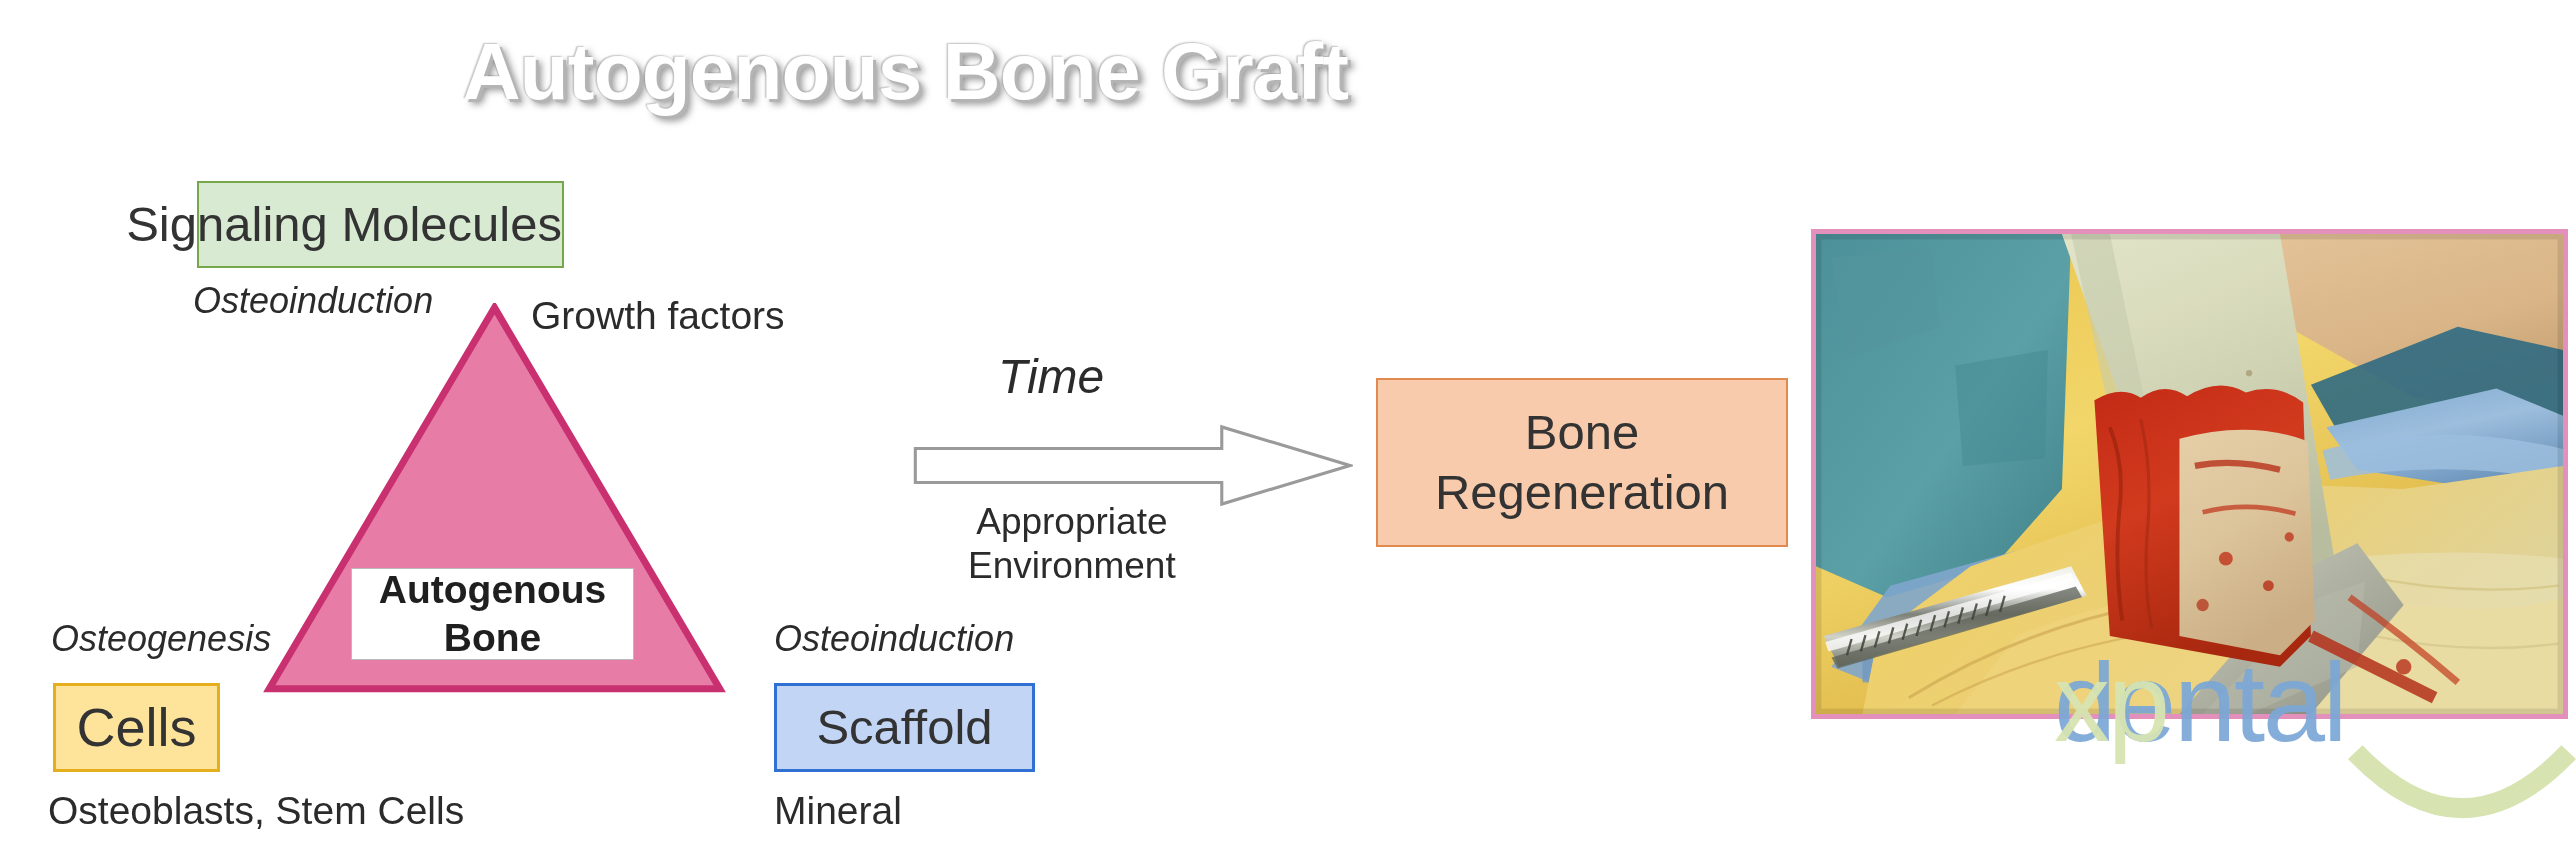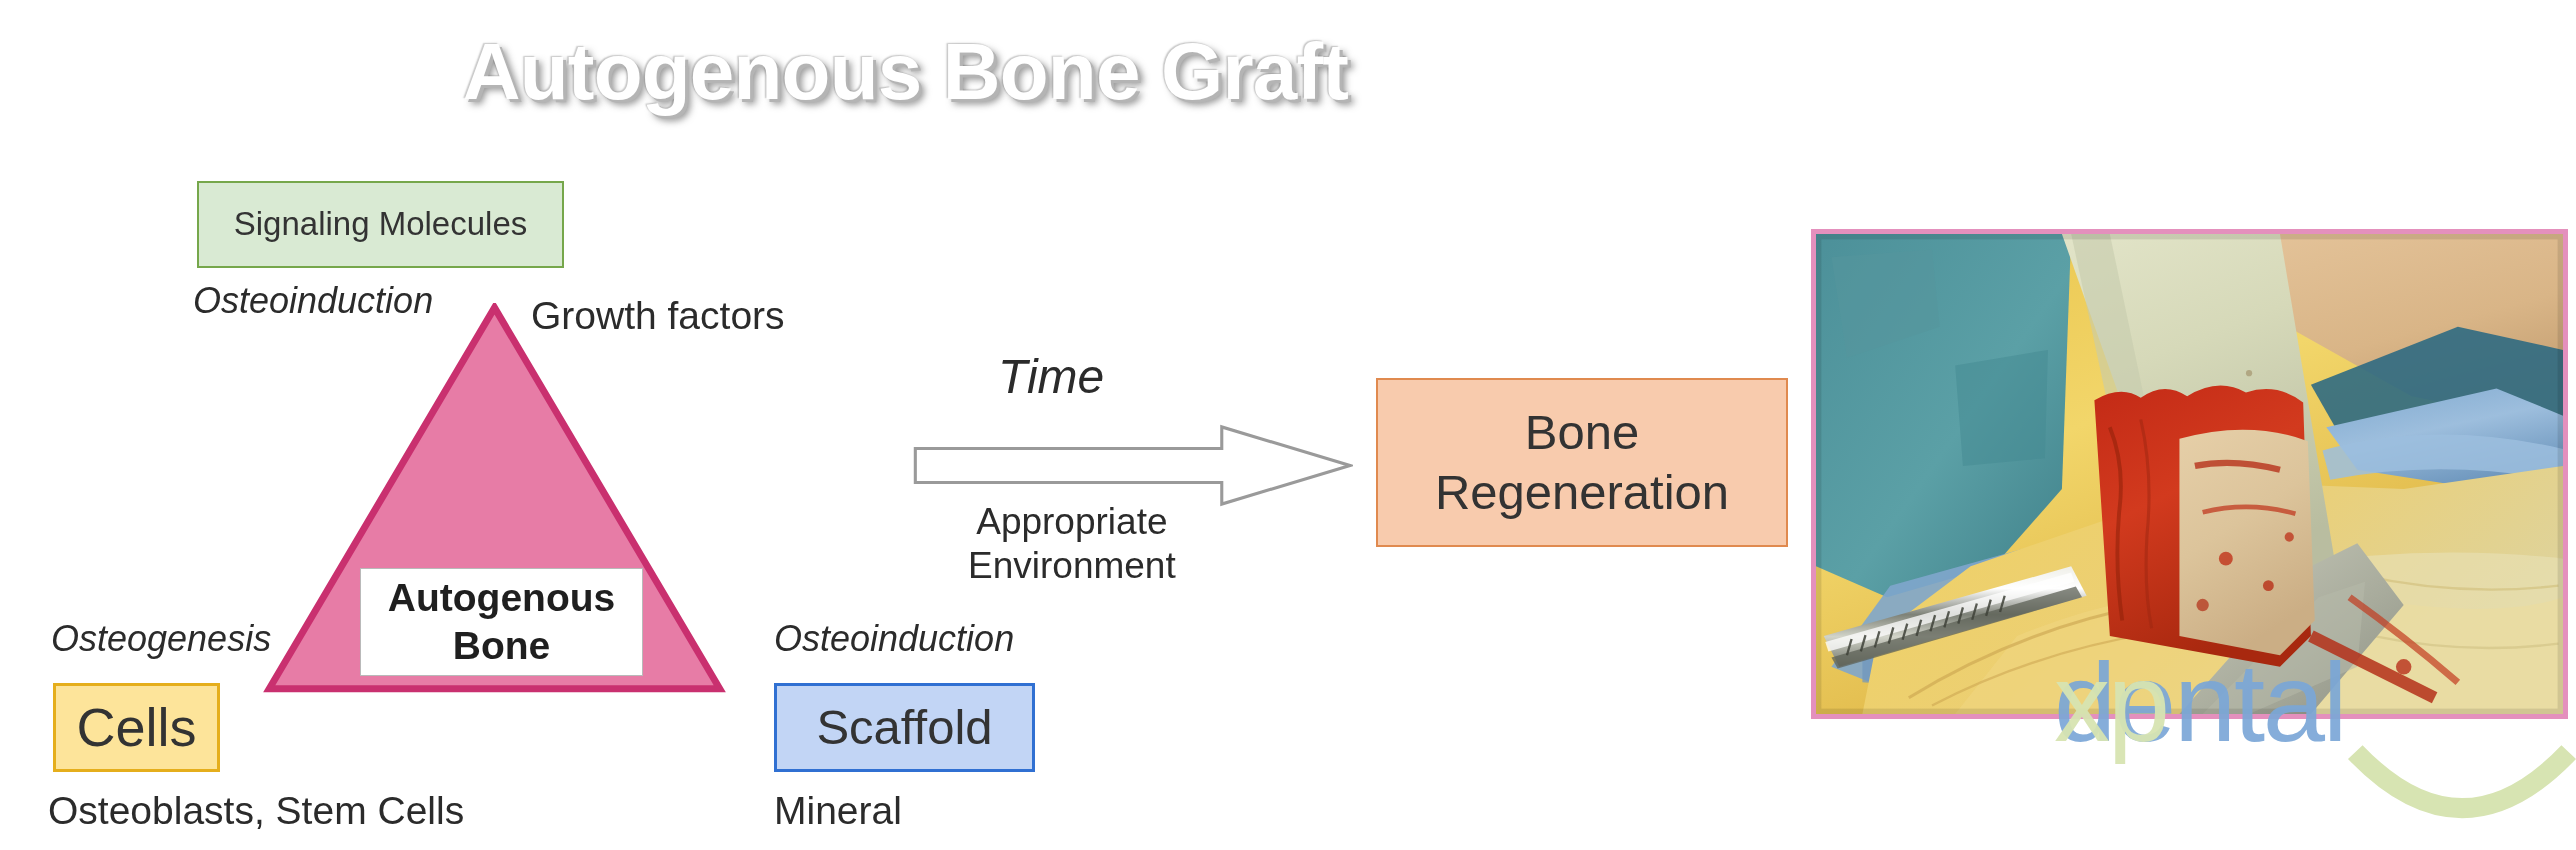--- a/index.html
+++ b/index.html
@@ -48,21 +48,22 @@
     color: #333333;
     line-height: 1.05;
     white-space: nowrap;
   }
 
   #box-signaling {
     left: 197px;  top: 181px;
     width: 367px; height: 87px;
     background: #d9ead3;
     border: 2.3px solid #76a74b;
-    font-size: 33px;
+    font-size: 49px;
+    justify-content: flex-end;
   }
 
   #box-cells {
     left: 53px;  top: 683px;
     width: 167px; height: 89px;
     background: #fde49a;
     border: 3.1px solid #e5ae1c;
     font-size: 54px;
   }
 
@@ -115,22 +116,22 @@
   
   #triangle-wrap {
     position: absolute;
     left: 263px; top: 303px;
     width: 463px; height: 395px;
   }
   #triangle-wrap svg { display: block; }
 
   #box-autogenous {
     position: absolute;
-    left: 360px; top: 568px;
-    width: 283px; height: 108px;
+    left: 351px; top: 568px;
+    width: 283px; height: 92px;
     box-sizing: border-box;
     background: #ffffff;
     border: 1.5px solid #b9b9b9;
     display: flex;
     flex-direction: column;
     align-items: center;
     justify-content: center;
     font-size: 39px;
     font-weight: bold;
     color: #1f1f1f;

